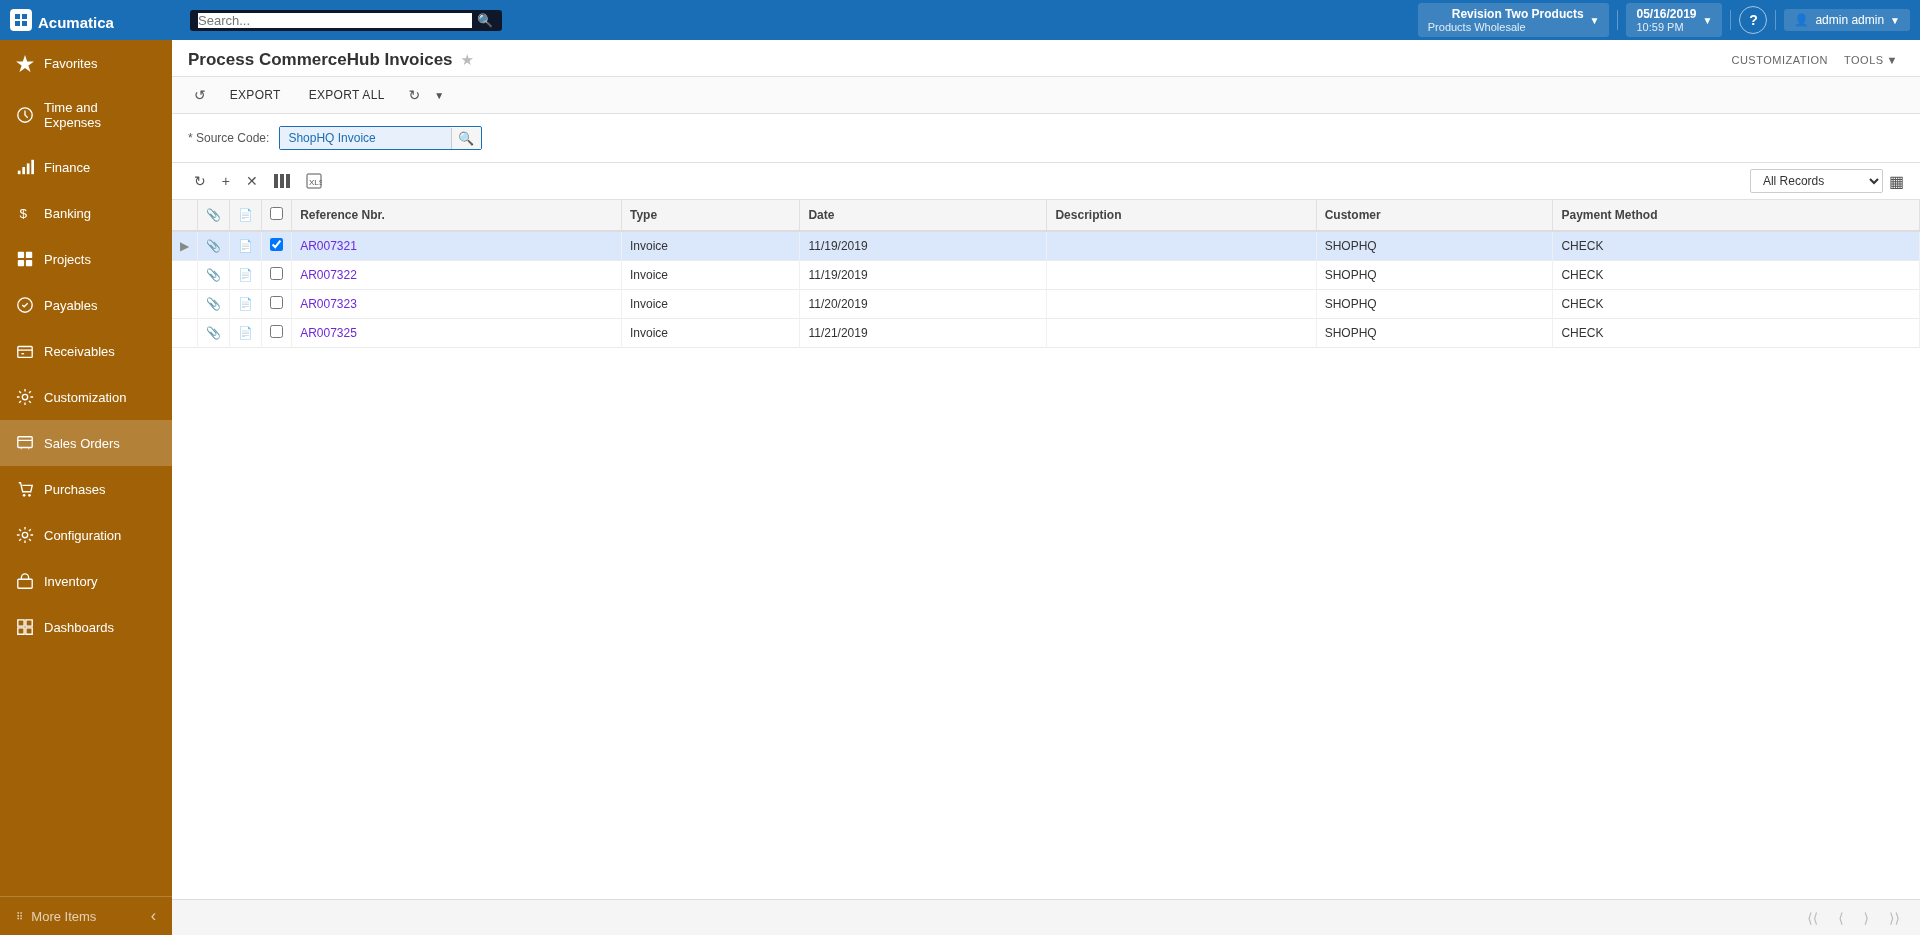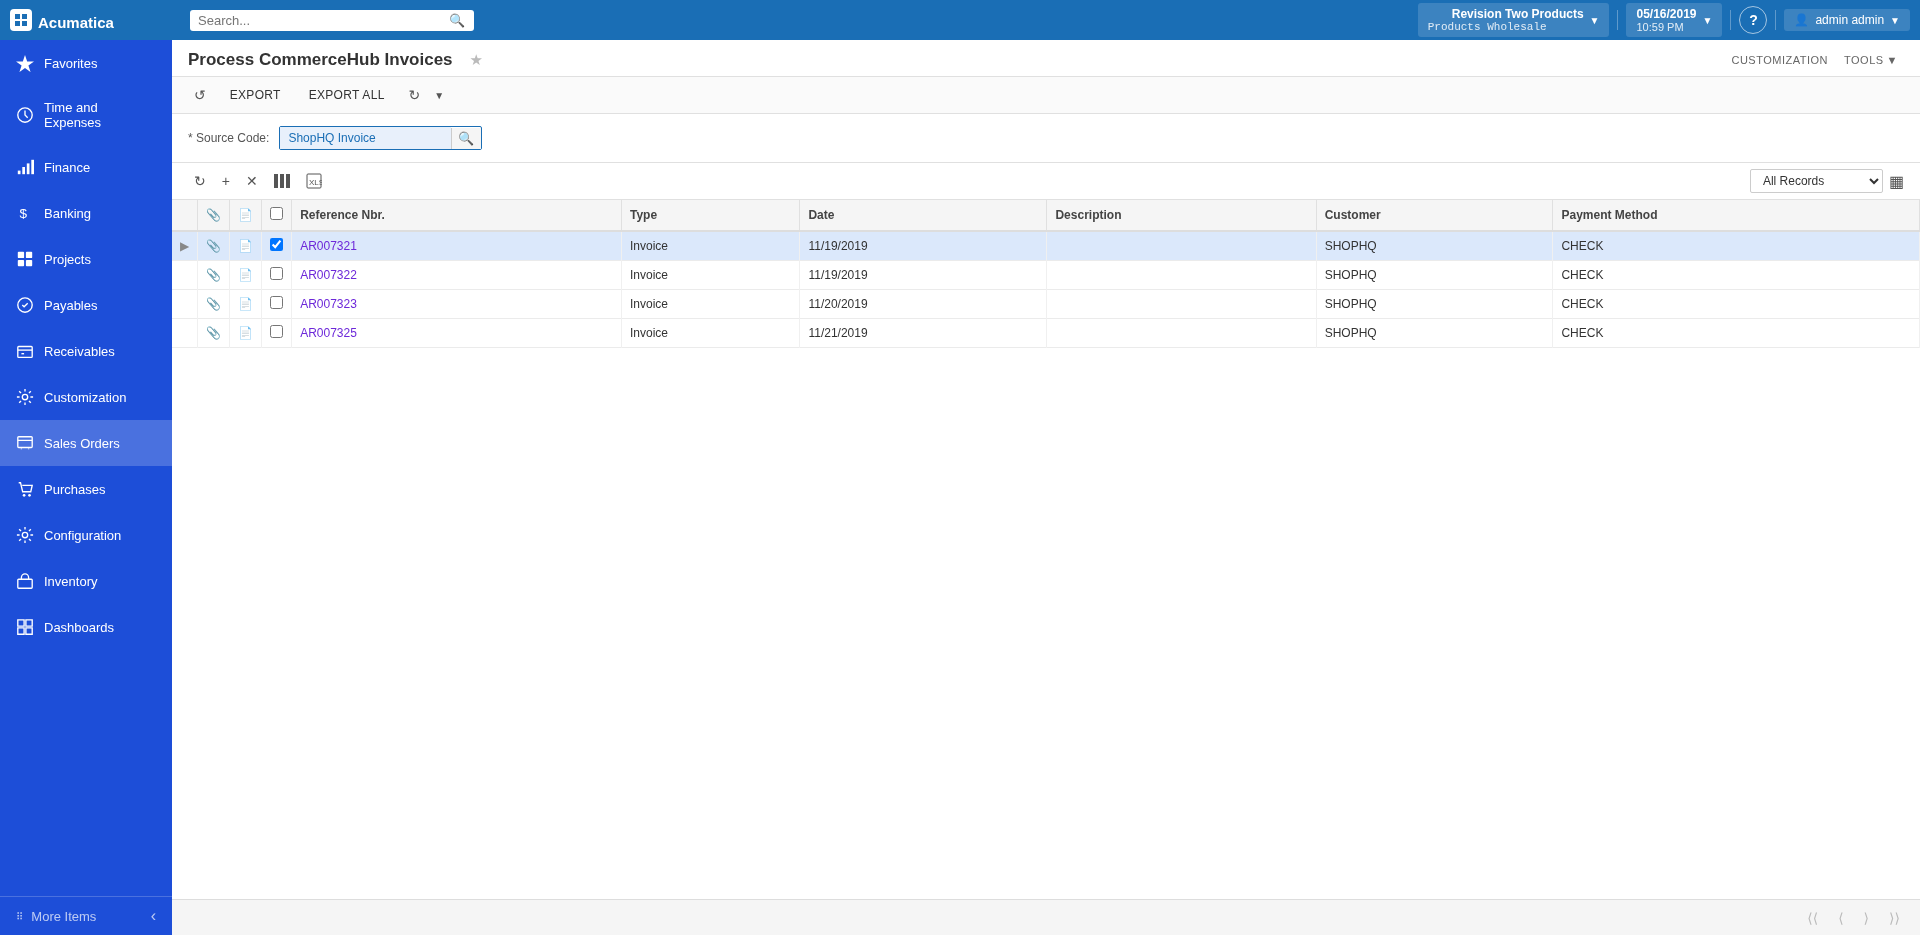--- a/index.html
+++ b/index.html
@@ -30,24 +30,24 @@
       background: white;
       border-radius: 4px;
       display: flex;
       align-items: center;
       justify-content: center;
     }
     .logo-icon svg { width: 16px; height: 16px; }
     .search-bar {
       display: flex;
       align-items: center;
-      background: #ffffff;
+      background: #0f172a;
       border-radius: 3px;
       padding: 3px 8px;
-      width: 284px;
+      width: 312px;
       gap: 6px;
     }
     .search-bar input {
       border: none;
       outline: none;
       font-size: 13px;
       width: 100%;
       color: #666;
     }
     .top-bar-right {
@@ -83,21 +83,21 @@
     
     .main-layout {
       display: flex;
       flex: 1;
       overflow: hidden;
     }
 
     
     .sidebar {
       width: 172px;
-      background: #1d4ed8;
+      background: #a16207;
       display: flex;
       flex-direction: column;
       flex-shrink: 0;
       overflow-y: auto;
     }
     .sidebar-item {
       display: flex;
       align-items: center;
       gap: 10px;
       padding: 14px 16px;
@@ -137,21 +137,21 @@
     .page-header {
       display: flex;
       align-items: center;
       justify-content: space-between;
       padding: 10px 16px 6px;
       border-bottom: 1px solid #e0e0e0;
     }
     .page-title-area {
       display: flex;
       align-items: center;
-      gap: 17px;
+      gap: 8px;
     }
     .page-title {
       font-size: 17px;
       font-weight: bold;
       color: #333;
     }
     .star-icon { color: #bbb; cursor: pointer; font-size: 15px; }
     .cust-tools {
       display: flex;
       gap: 4px;
@@ -363,21 +363,21 @@
     <span>Acumatica</span>
   </div>
   <div class="search-bar">
     <input type="text" placeholder="Search..." style="">
     <span style="color:#888;">🔍</span>
   </div>
   <div class="top-bar-right">
     <div class="top-bar-btn">
       <div>
         <div style="font-size:12px;font-weight:bold;padding-left:24px;">Revision Two Products</div>
-        <div style="font-size:11px;opacity:0.85;font-family:Liberation Mono, monospace;">Products Wholesale</div>
+        <div style="font-size:11px;opacity:0.85;">Products Wholesale</div>
       </div>
       <span class="dropdown-arrow">▼</span>
     </div>
     <div class="top-bar-divider"></div>
     <div class="top-bar-btn">
       <div>
         <div style="font-size:12px;font-weight:bold;">05/16/2019</div>
         <div style="font-size:11px;opacity:0.85;">10:59 PM</div>
       </div>
       <span class="dropdown-arrow">▼</span>

